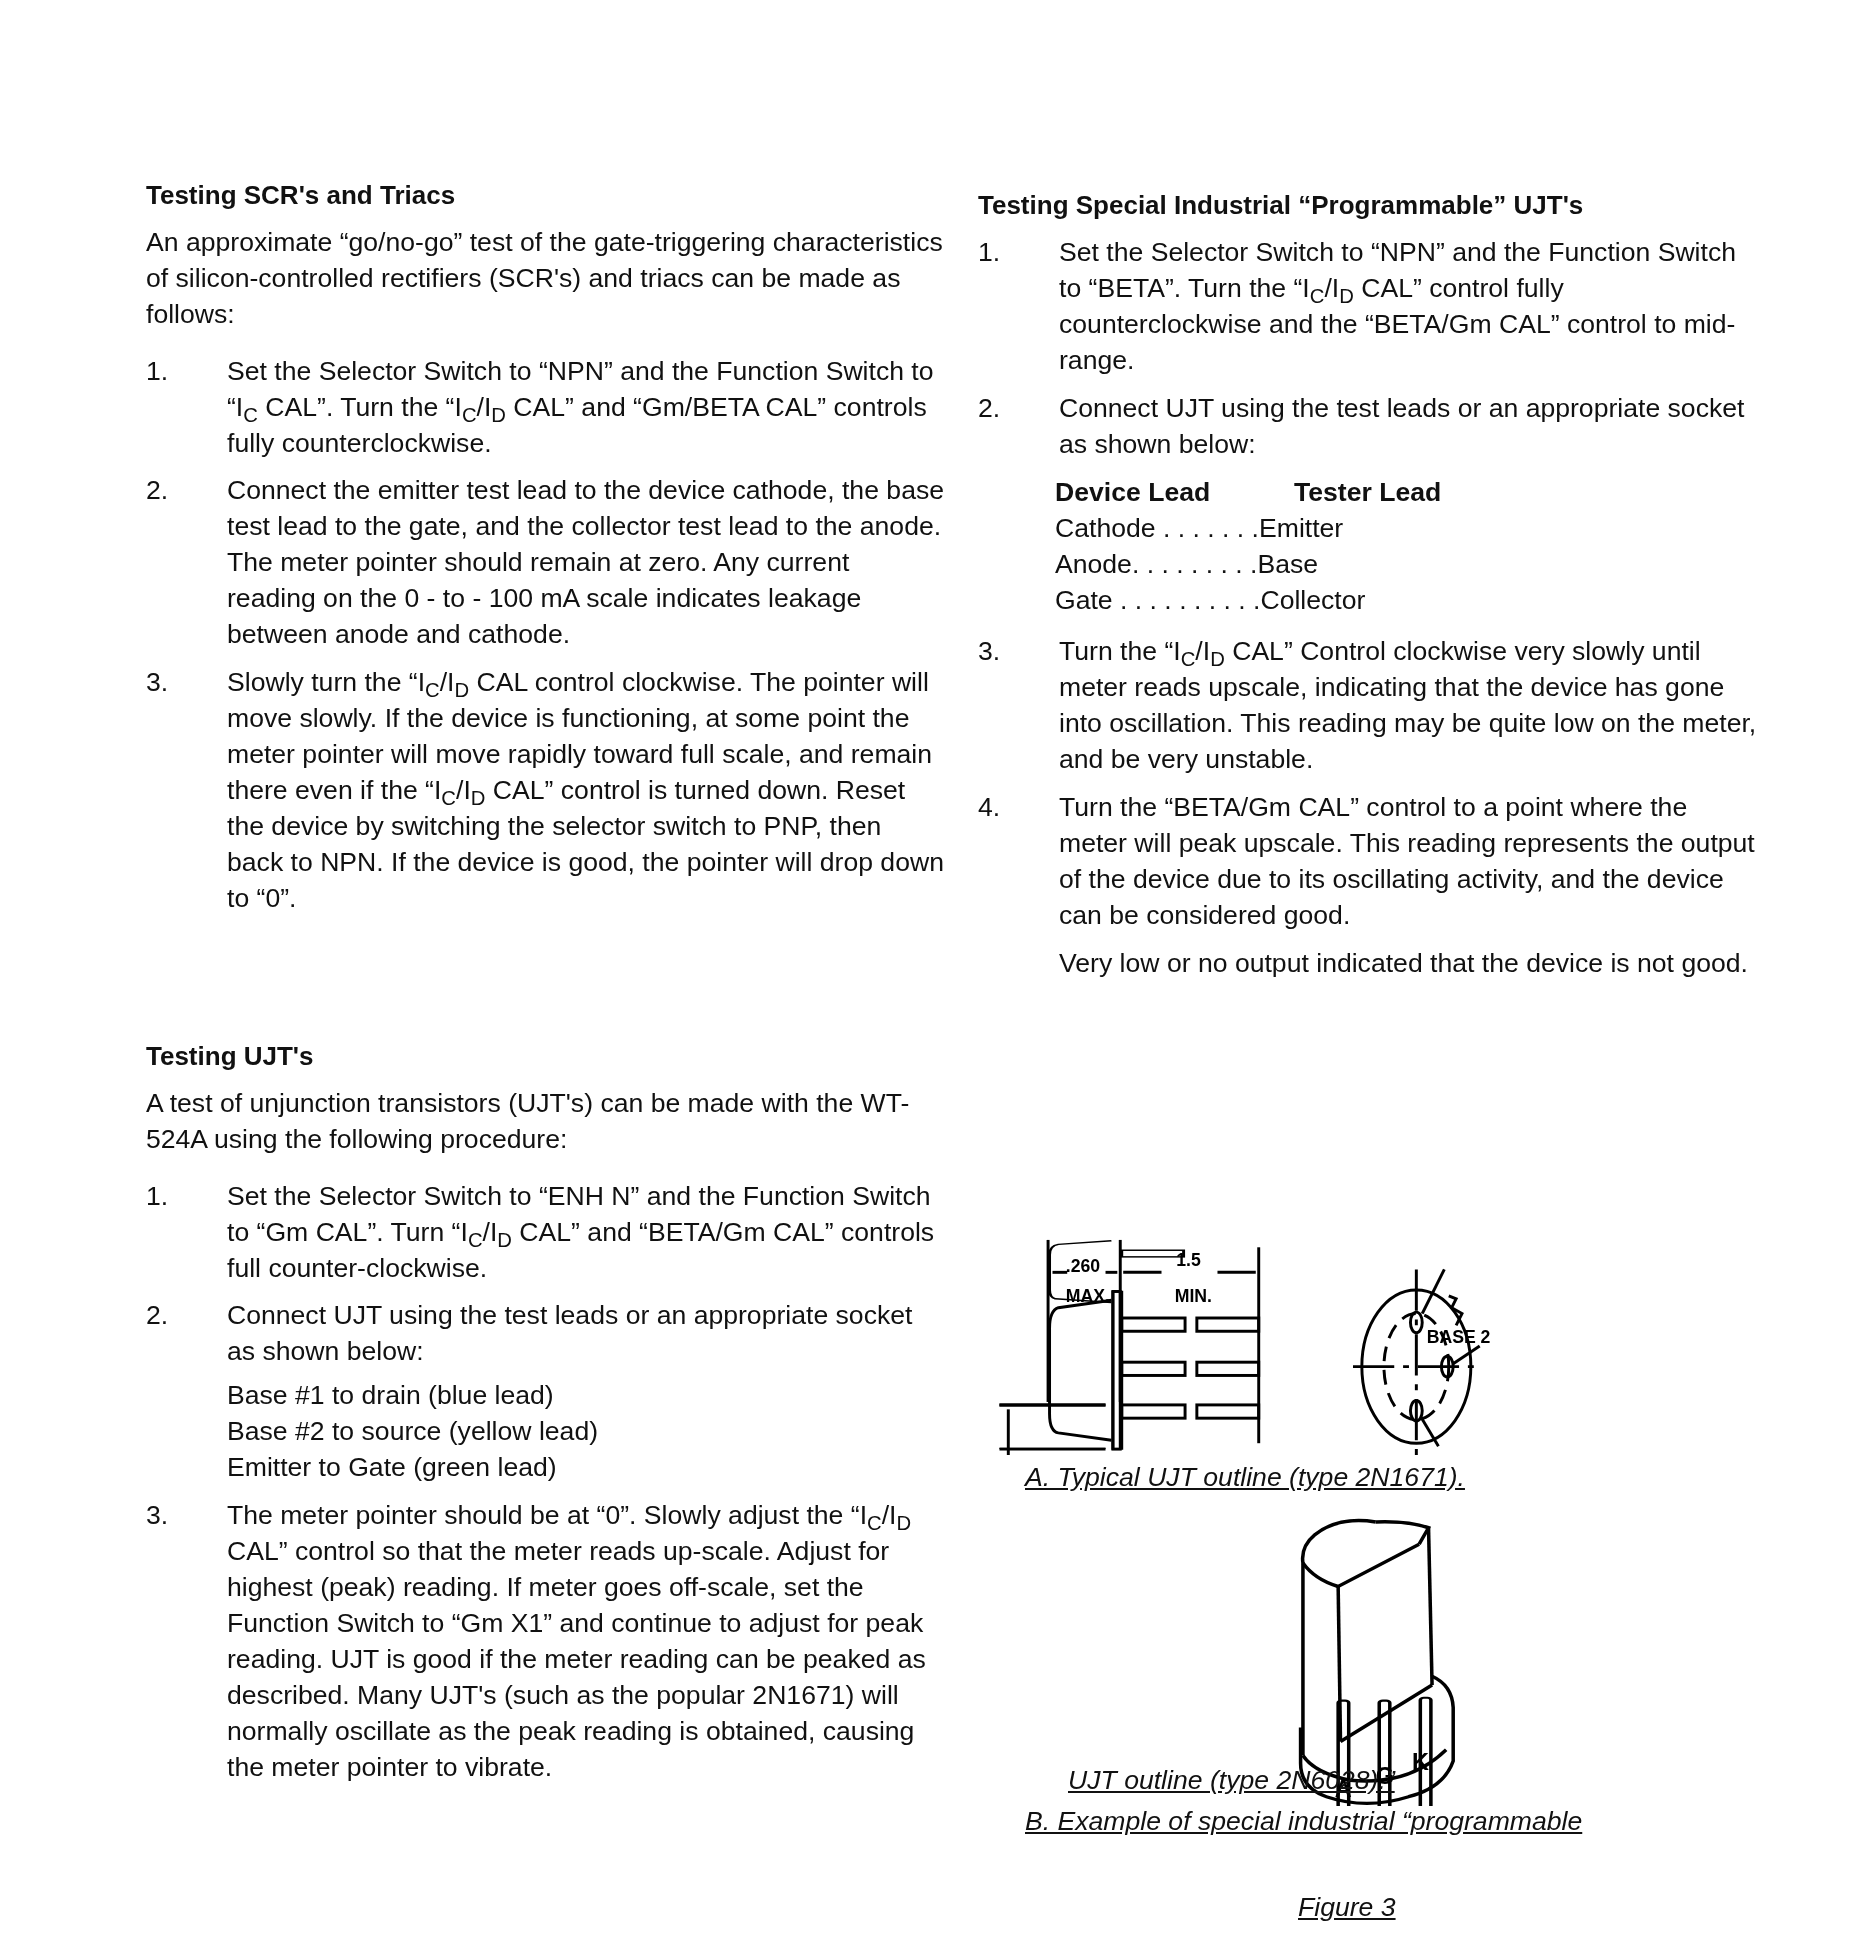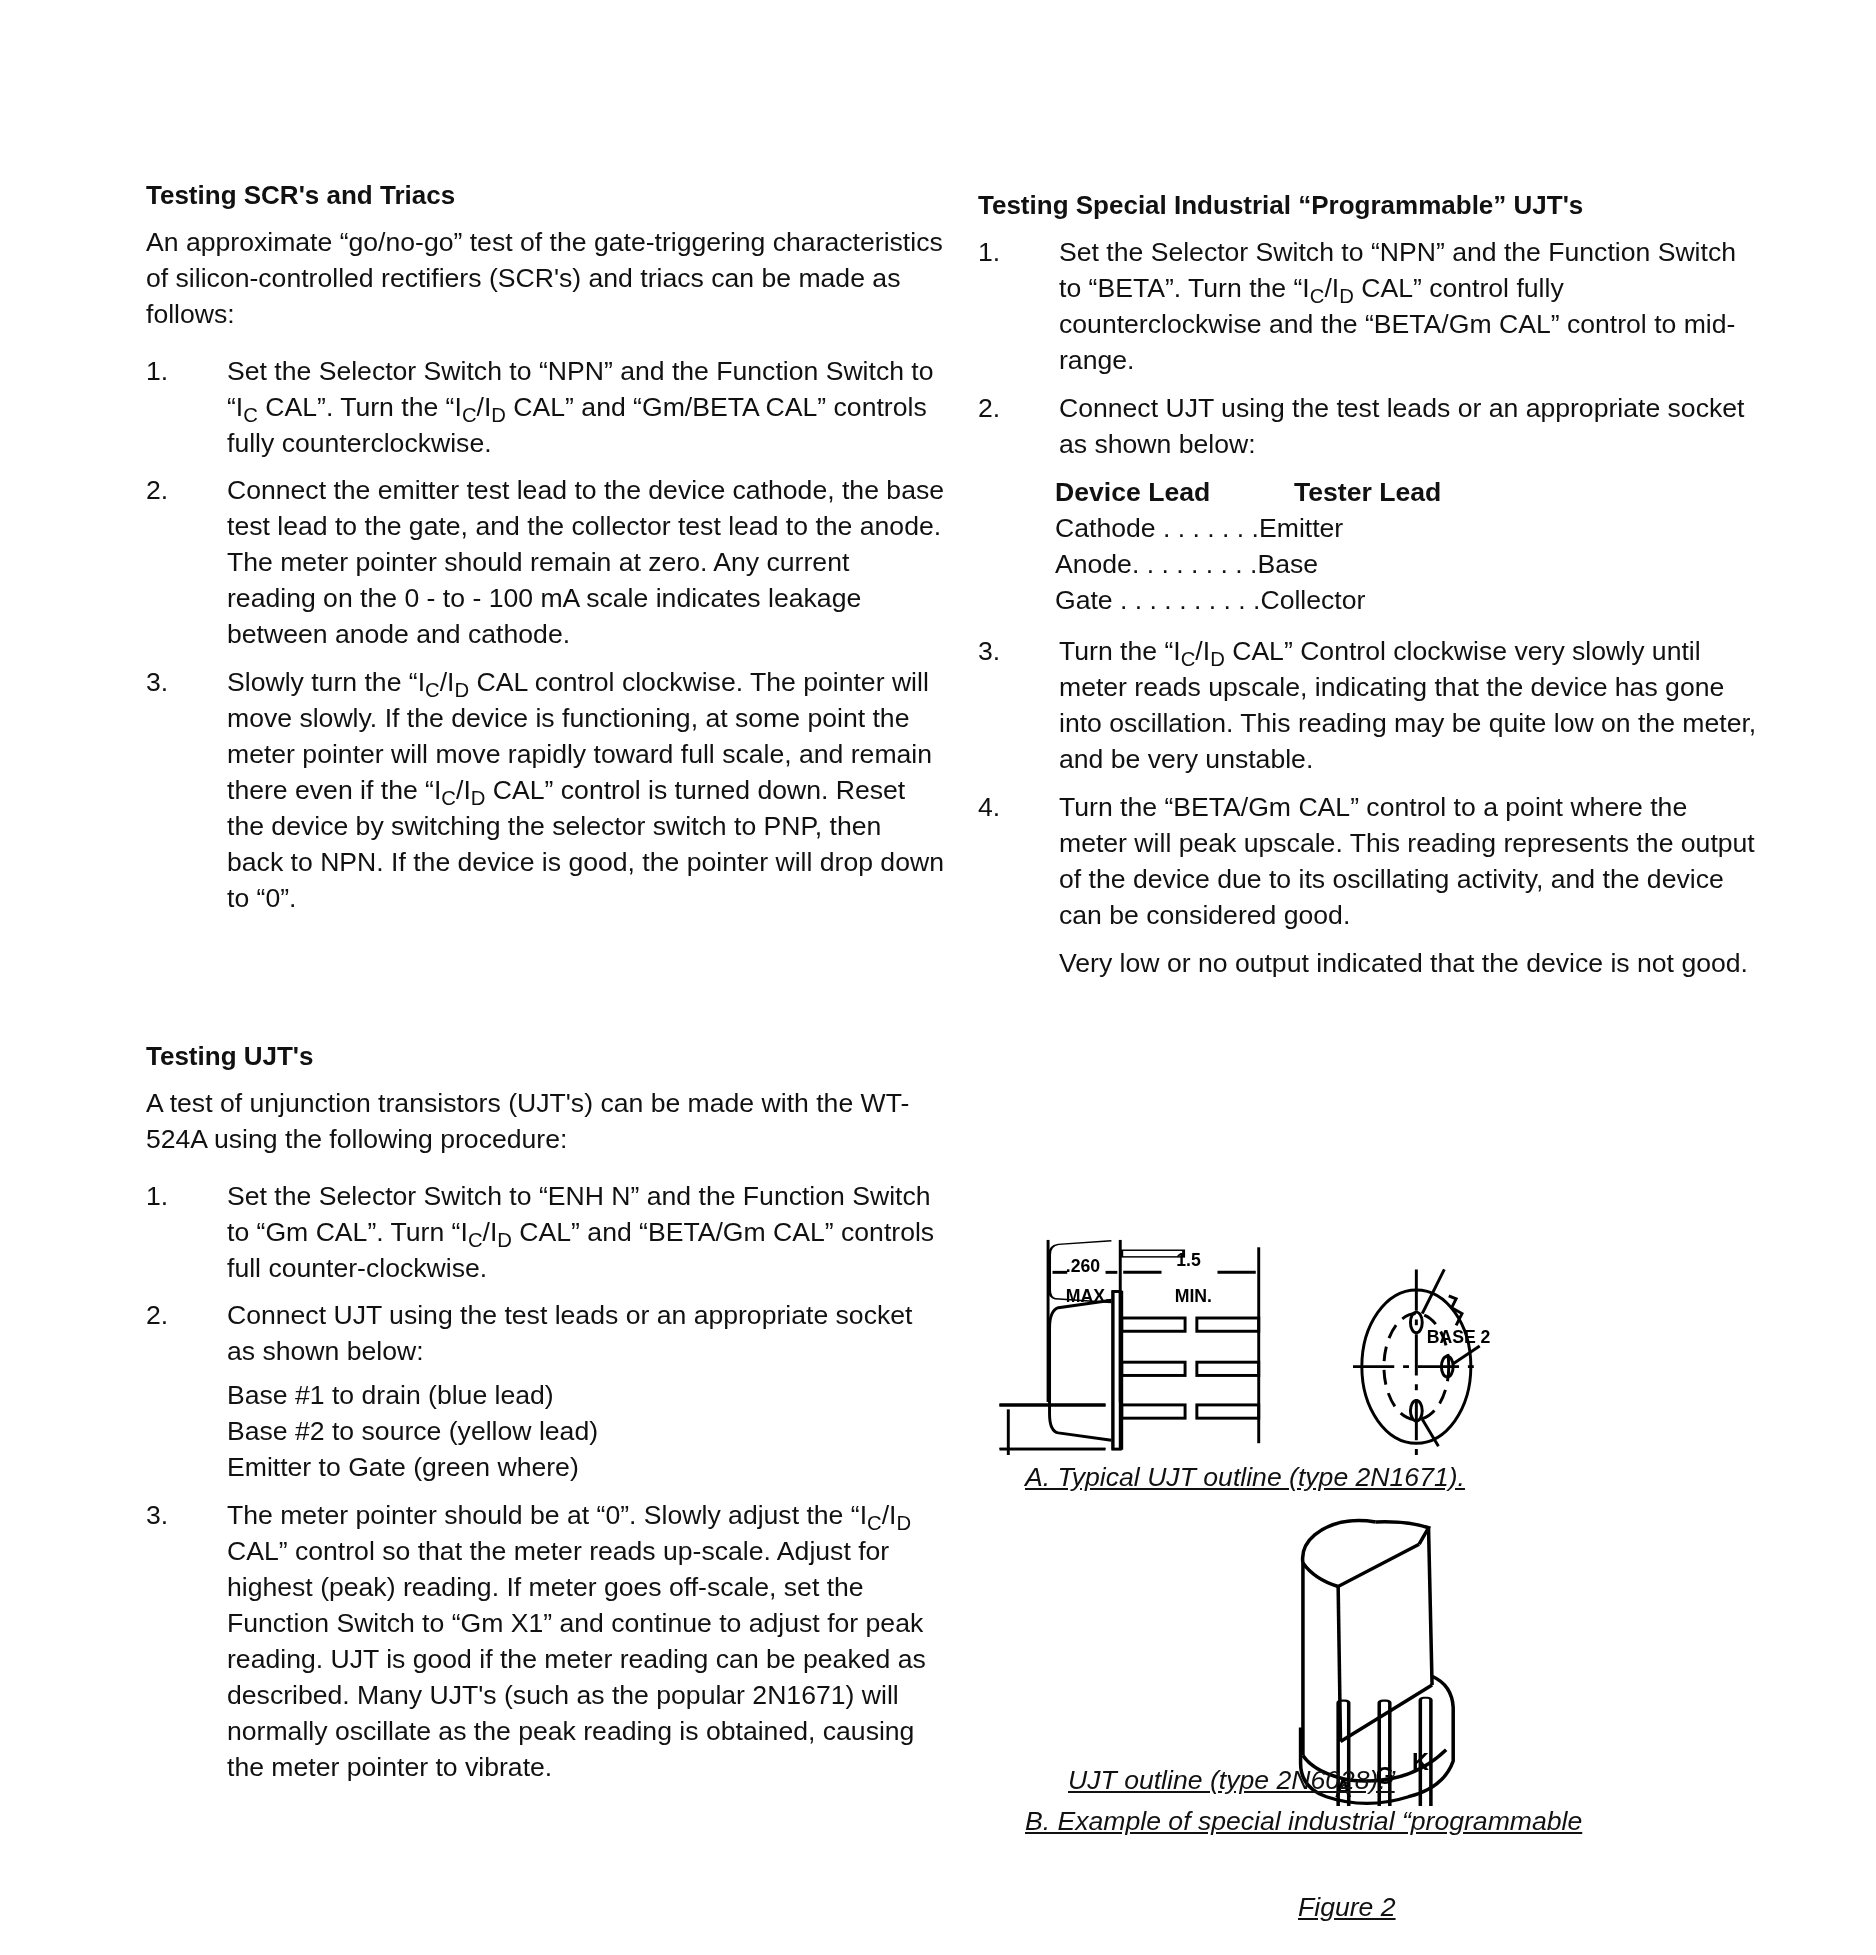--- a/index.html
+++ b/index.html
@@ -41,21 +41,21 @@
 
   <section>
     <h2>Testing UJT's</h2>
     <p>A test of unjunction transistors (UJT's) can be made with the WT-524A using the following procedure:</p>
     <ol>
       <li><span class="num">1.</span><span>Set the Selector Switch to “ENH N” and the Function Switch to “Gm CAL”. Turn “I<sub>C</sub>/I<sub>D</sub> CAL” and “BETA/Gm CAL” controls full counter-clockwise.</span></li>
       <li><span class="num">2.</span><span>Connect UJT using the test leads or an appropriate socket as shown below:</span>
         <div style="margin-top:7.8px">
           <div>Base #1 to drain (blue lead)</div>
           <div>Base #2 to source (yellow lead)</div>
-          <div>Emitter to Gate (green where)</div>
+          <div>Emitter to Gate (green lead)</div>
         </div>
       </li>
       <li><span class="num">3.</span><span>The meter pointer should be at “0”. Slowly adjust the “I<sub>C</sub>/I<sub>D</sub> CAL” control so that the meter reads up-scale. Adjust for highest (peak) reading. If meter goes off-scale, set the Function Switch to “Gm X1” and continue to adjust for peak reading. UJT is good if the meter reading can be peaked as described. Many UJT's (such as the popular 2N1671) will normally oscillate as the peak reading is obtained, causing the meter pointer to vibrate.</span></li>
     </ol>
   </section>
 </div>
 
 <div class="col right">
   <section>
     <h2>Testing Special Industrial “Programmable” UJT's</h2>
@@ -157,14 +157,14 @@
   </g>
   <g font-family="Liberation Sans, sans-serif" font-size="20" font-weight="bold" fill="#000">
     <text x="77" y="245">A</text>
     <text x="112" y="234">G</text>
     <text x="143" y="222">K</text>
   </g>
 </svg>
 
 <div class="caption" style="left:1025px; top:1803px">B.  Example of special industrial “programmable</div>
 <div class="caption" style="left:1068px; top:1762px">UJT outline (type 2N6028).”</div>
-<div class="caption" style="left:1298px; top:1889px">Figure 2</div>
+<div class="caption" style="left:1298px; top:1889px">Figure 3</div>
 
 
 </body></html>

